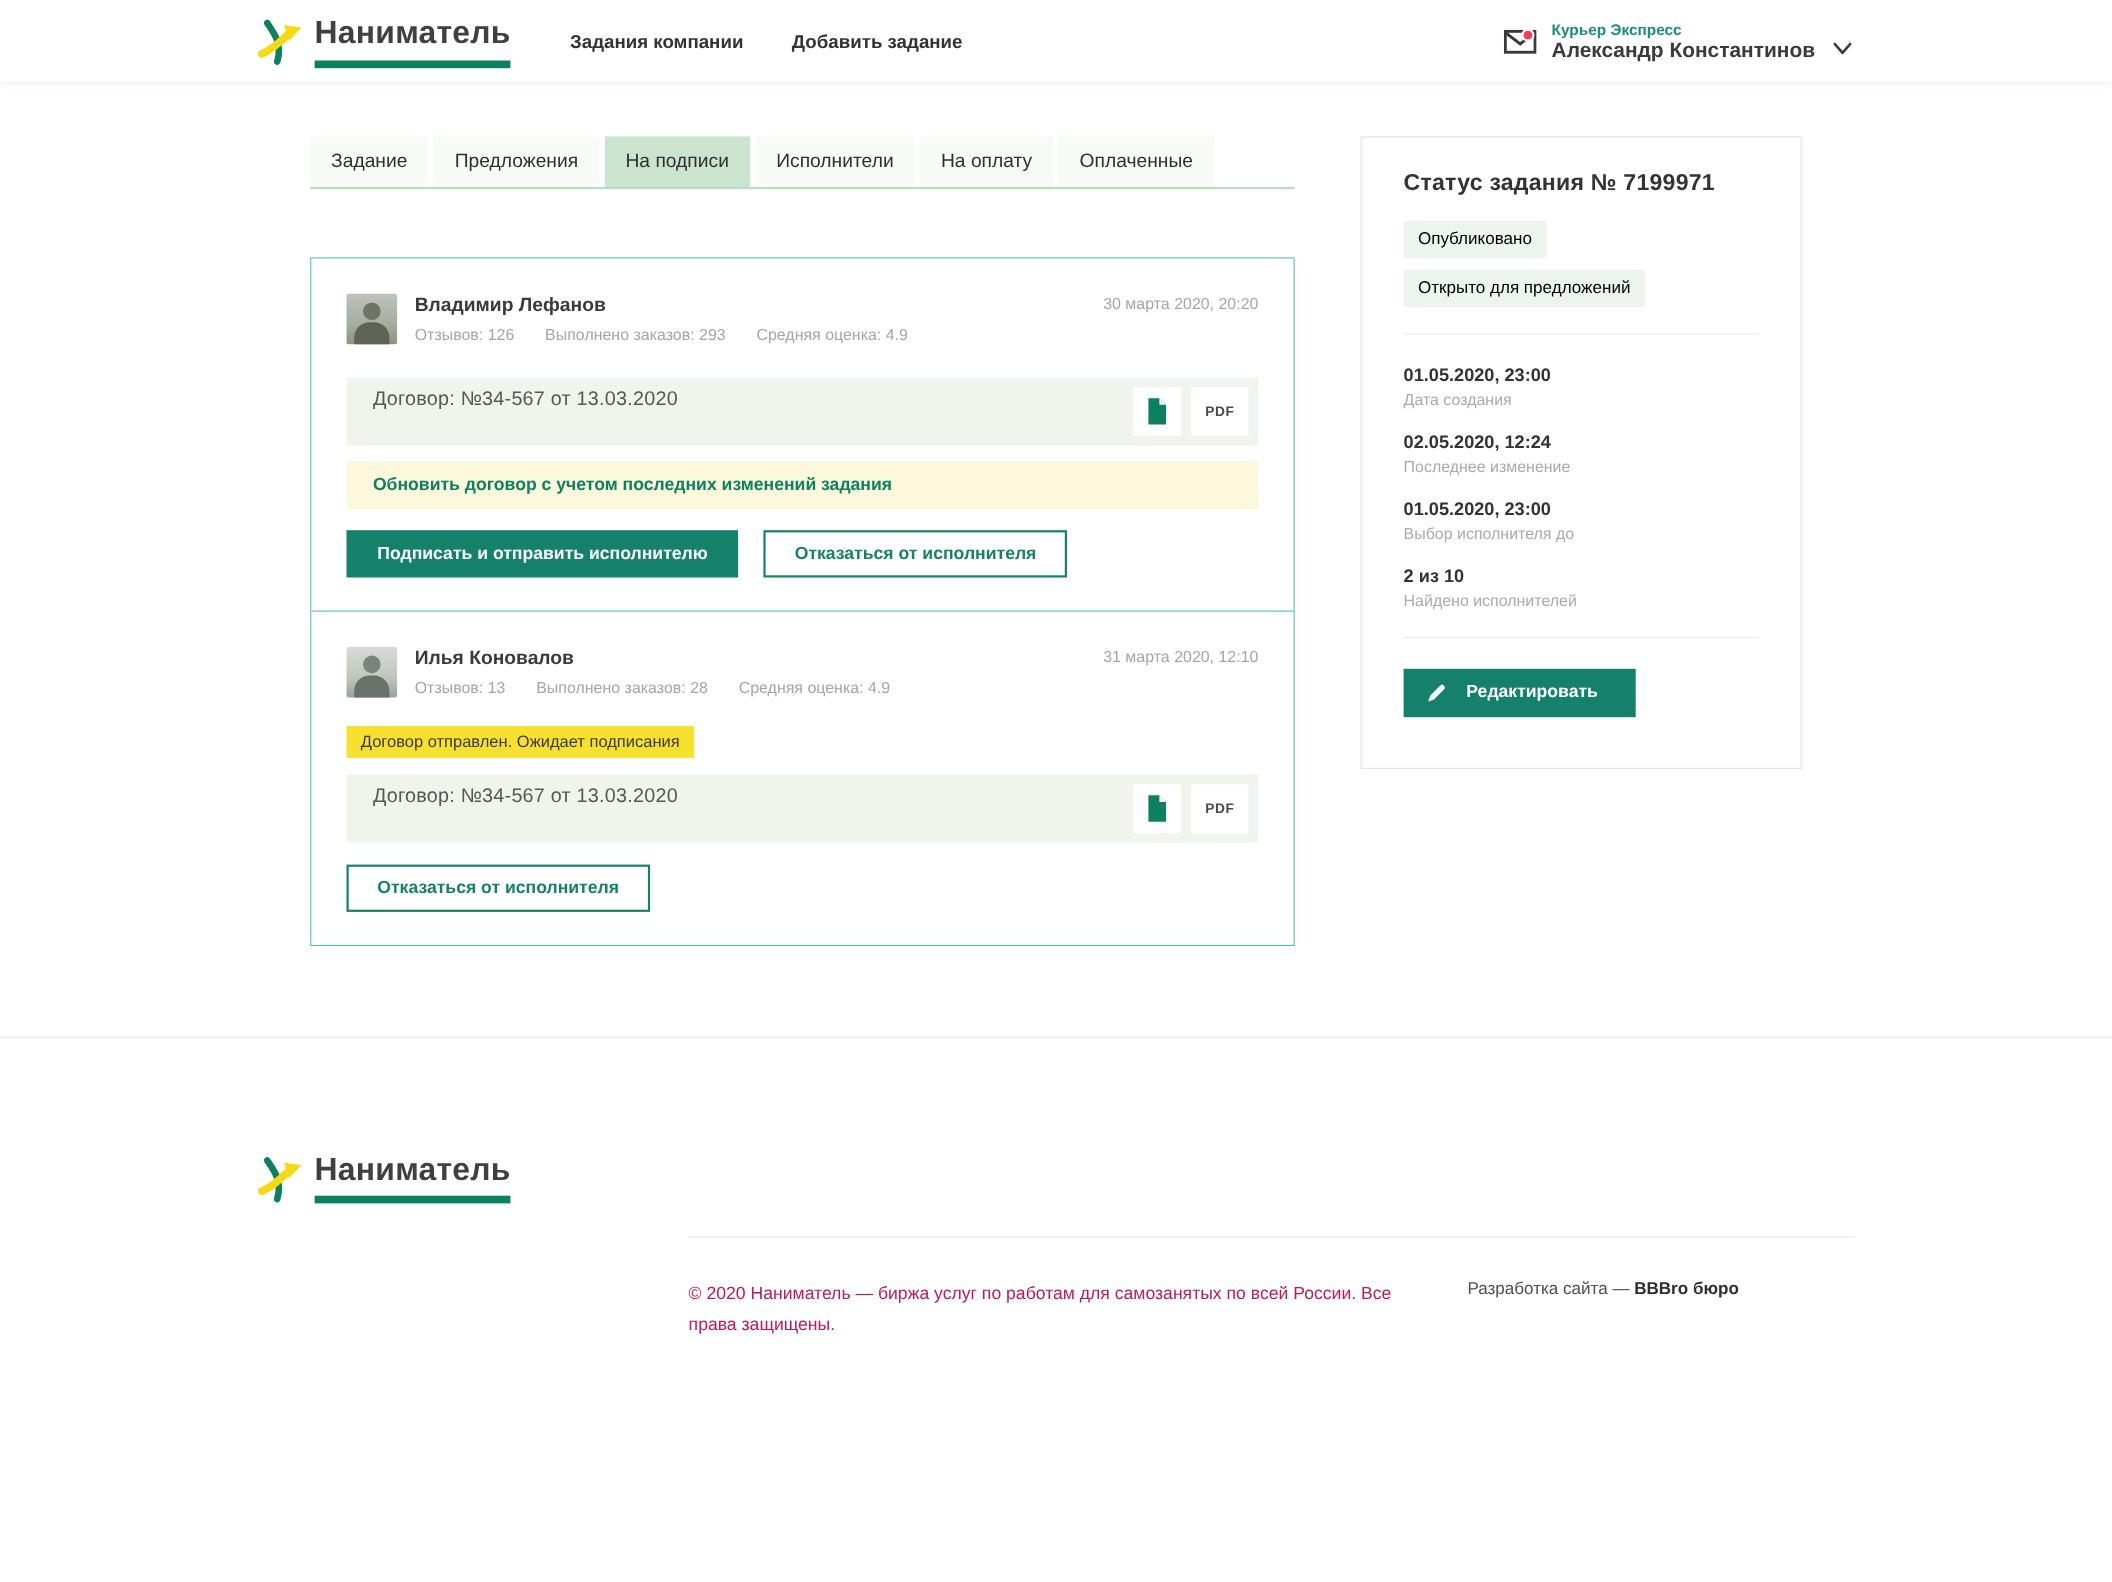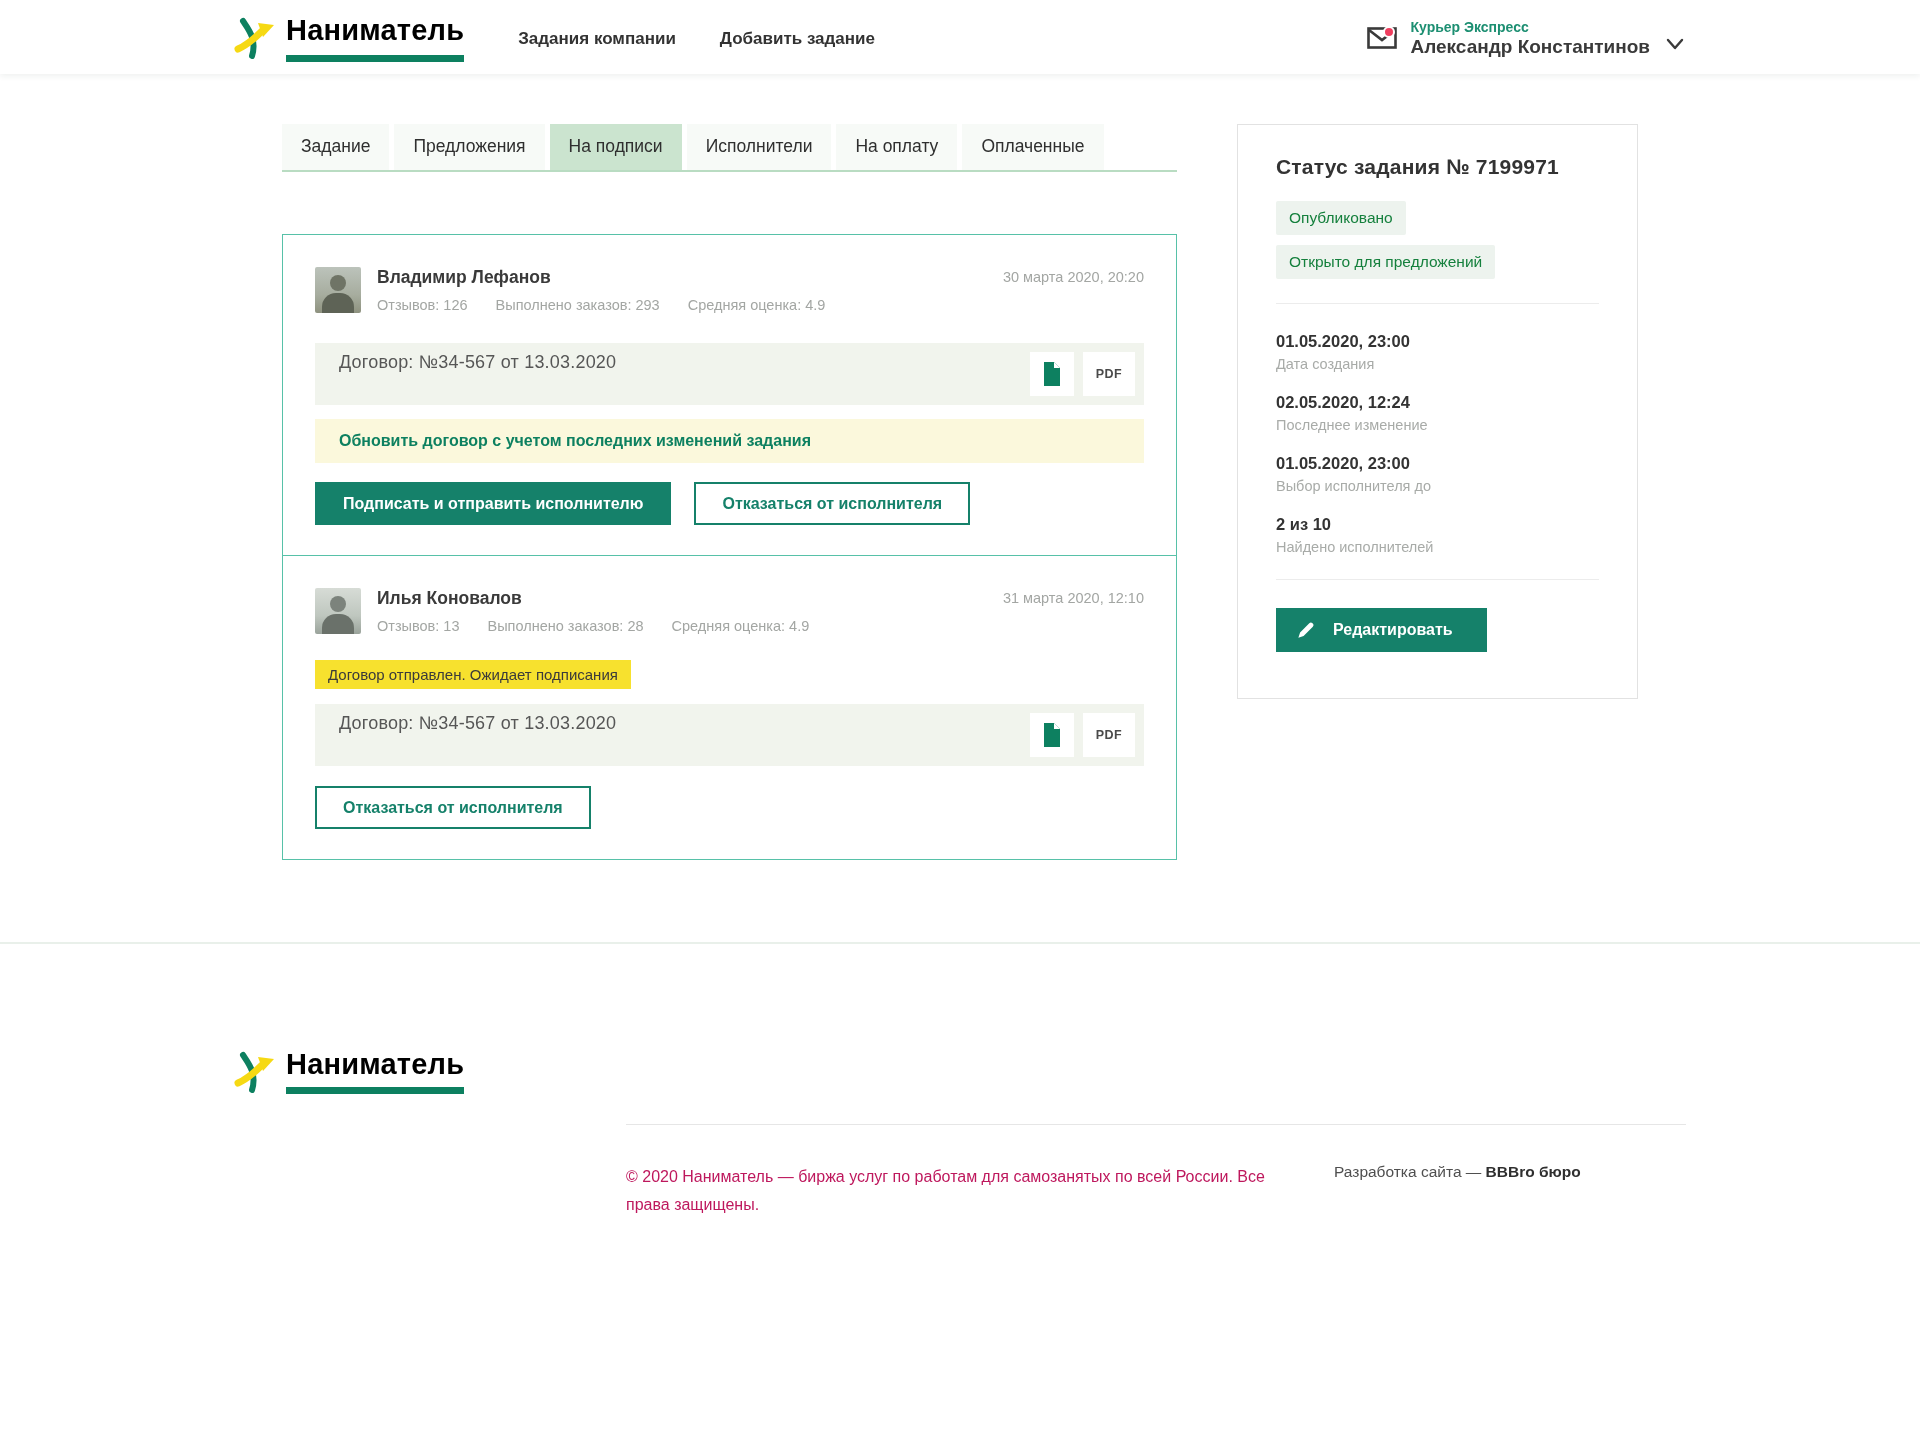--- a/index.html
+++ b/index.html
@@ -17,21 +17,21 @@
     box-shadow: 0 2px 6px rgba(40,60,50,.08);
     position: relative; z-index: 5;
   }
   .header-inner {
     width: 1452px; margin: 0 auto; height: 100%;
     display: flex; align-items: center;
   }
   .logo { display: flex; align-items: flex-start; gap: 10px; cursor: pointer; }
   .logo-icon { width: 42px; height: 44px; flex: 0 0 auto; margin-top: 2px; }
   .logo-textwrap { display: flex; flex-direction: column; }
-  .logo-text { font-size: 29px; font-weight: bold; color: #000000; letter-spacing: .2px; line-height: 1.15; }
+  .logo-text { font-size: 29px; font-weight: bold; color: #404040; letter-spacing: .2px; line-height: 1.15; }
   .logo-underline { height: 7px; background: #0d8060; margin-top: 6px; width: 100%; }
   .header .logo-textwrap .logo-underline { position: relative; top: 2px; }
   .nav { display: flex; gap: 44px; margin-left: 54px; margin-top: 4px; }
   .nav-item { font-size: 17px; font-weight: 600; color: #333; cursor: pointer; white-space: nowrap; }
   .header-right { margin-left: auto; display: flex; align-items: center; gap: 14px; margin-top: 2px; }
   .envelope-wrap { position: relative; width: 30px; height: 24px; cursor: pointer; }
   .user-block { display: flex; flex-direction: column; align-items: flex-start; cursor: pointer; }
   .user-company { font-size: 14px; font-weight: 700; color: #1d8f72; }
   .user-name { font-size: 19px; font-weight: 600; color: #3a3a3a; margin-top: 1px; }
   .chevron { width: 22px; height: 22px; cursor: pointer; margin-top: 12px; }
@@ -117,21 +117,21 @@
     font-size: 15px; padding: 6px 13px; font-weight: 500;
   }
   .proposal .contract-bar.tight { margin-top: 15px; }
   .decline-solo { margin-top: 20px; }
 
   
   .status-panel { border: 1px solid #e2e2e2; padding: 30px 38px 46px; background: #fff; }
   .status-title { font-size: 21px; font-weight: 700; color: #333; letter-spacing: .2px; }
   .status-badges { margin-top: 22px; }
   .status-badge {
-    display: table; background: #edf3ee; color: #15803d; font-size: 15.5px;
+    display: table; background: #edf3ee; color: #000000; font-size: 15.5px;
     padding: 8px 13px; margin-bottom: 10px; border-radius: 2px;
   }
   .panel-divider { border: none; border-top: 1px solid #ececec; margin: 24px 0 28px; }
   .fact { margin-bottom: 21px; }
   .fact-value { font-size: 16.5px; font-weight: 700; color: #333; }
   .fact-label { font-size: 14.5px; color: #a8aba8; margin-top: 5px; }
   .panel-btns { margin-top: 28px; }
   .panel-btn-edit {
     background: #15816a; color: #fff; border: none; cursor: pointer;
     display: inline-flex; align-items: center; gap: 18px;

